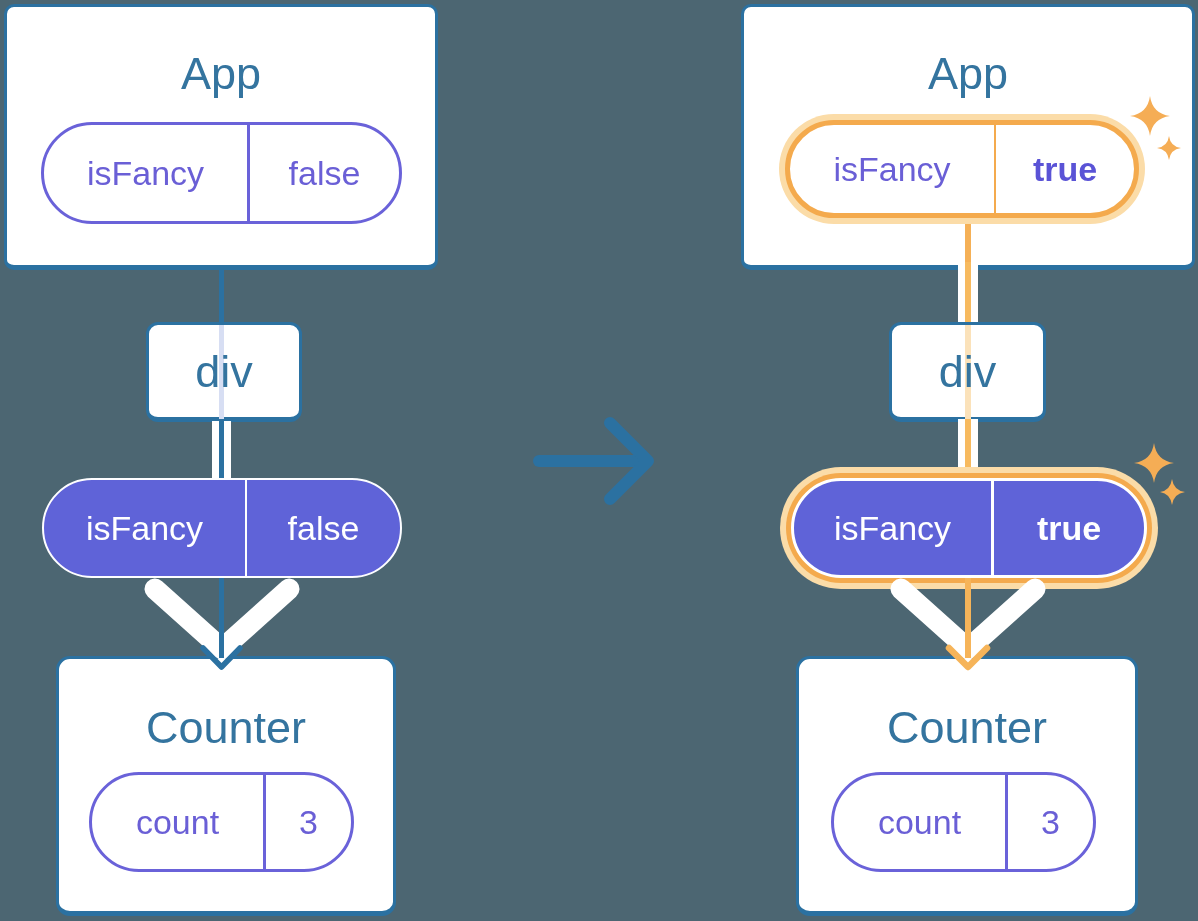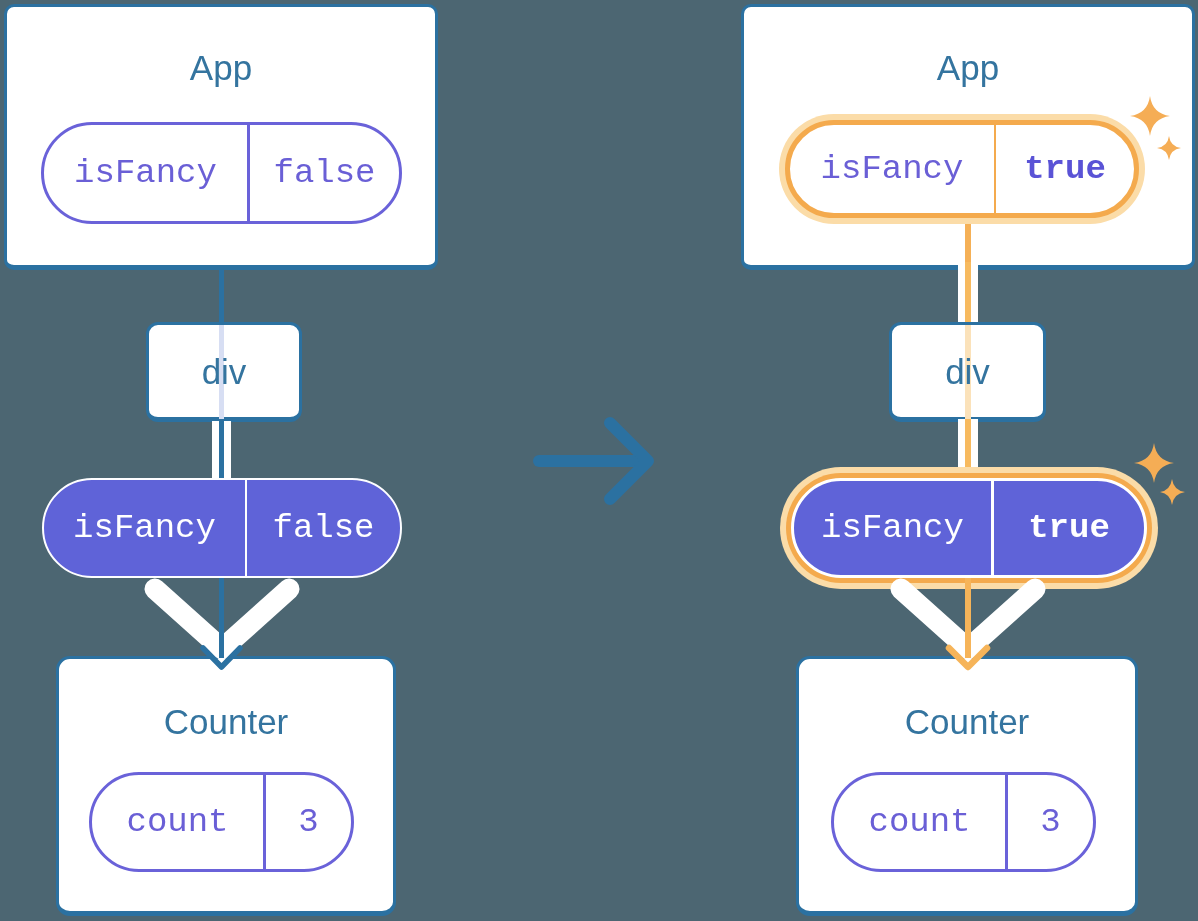--- a/index.html
+++ b/index.html
@@ -2,22 +2,22 @@
 <html><head>
 <meta charset="utf-8">
 <style>
   html,body{margin:0;padding:0;background:#4C6672;}
   .stage{
     position:relative;width:1198px;height:921px;background:#4C6672;
     font-family:"Liberation Sans",sans-serif;overflow:hidden;
   }
   .card{position:absolute;background:#fff;box-sizing:border-box;z-index:1;}
   .card.blue{border:3px solid #2B71A1;border-bottom-width:5px;}
-  .ttl{position:absolute;text-align:center;color:#34749F;font-size:35px;font-weight:500;z-index:3;}
-  .pill{position:absolute;display:flex;box-sizing:border-box;border-radius:60px;overflow:hidden;z-index:3;font-family:Liberation Mono, monospace;}
+  .ttl{position:absolute;text-align:center;color:#34749F;font-size:45px;font-weight:500;z-index:3;}
+  .pill{position:absolute;display:flex;box-sizing:border-box;border-radius:60px;overflow:hidden;z-index:3;}
   .pill .cell{display:flex;align-items:center;justify-content:center;font-size:34px;box-sizing:border-box;}
   .outline-pill{background:#fff;border:3px solid #6A62D9;}
   .outline-pill .cell{color:#6A5FD6;}
   .outline-pill .c1{border-right:3px solid #6A62D9;}
   .conn{position:absolute;z-index:2;}
   .innerline{position:absolute;z-index:2;}
   svg.overlay{position:absolute;left:0;top:0;z-index:4;pointer-events:none;}
 
   
   .app-before{left:4px;top:4px;width:434px;height:266px;border-radius:10px;}

